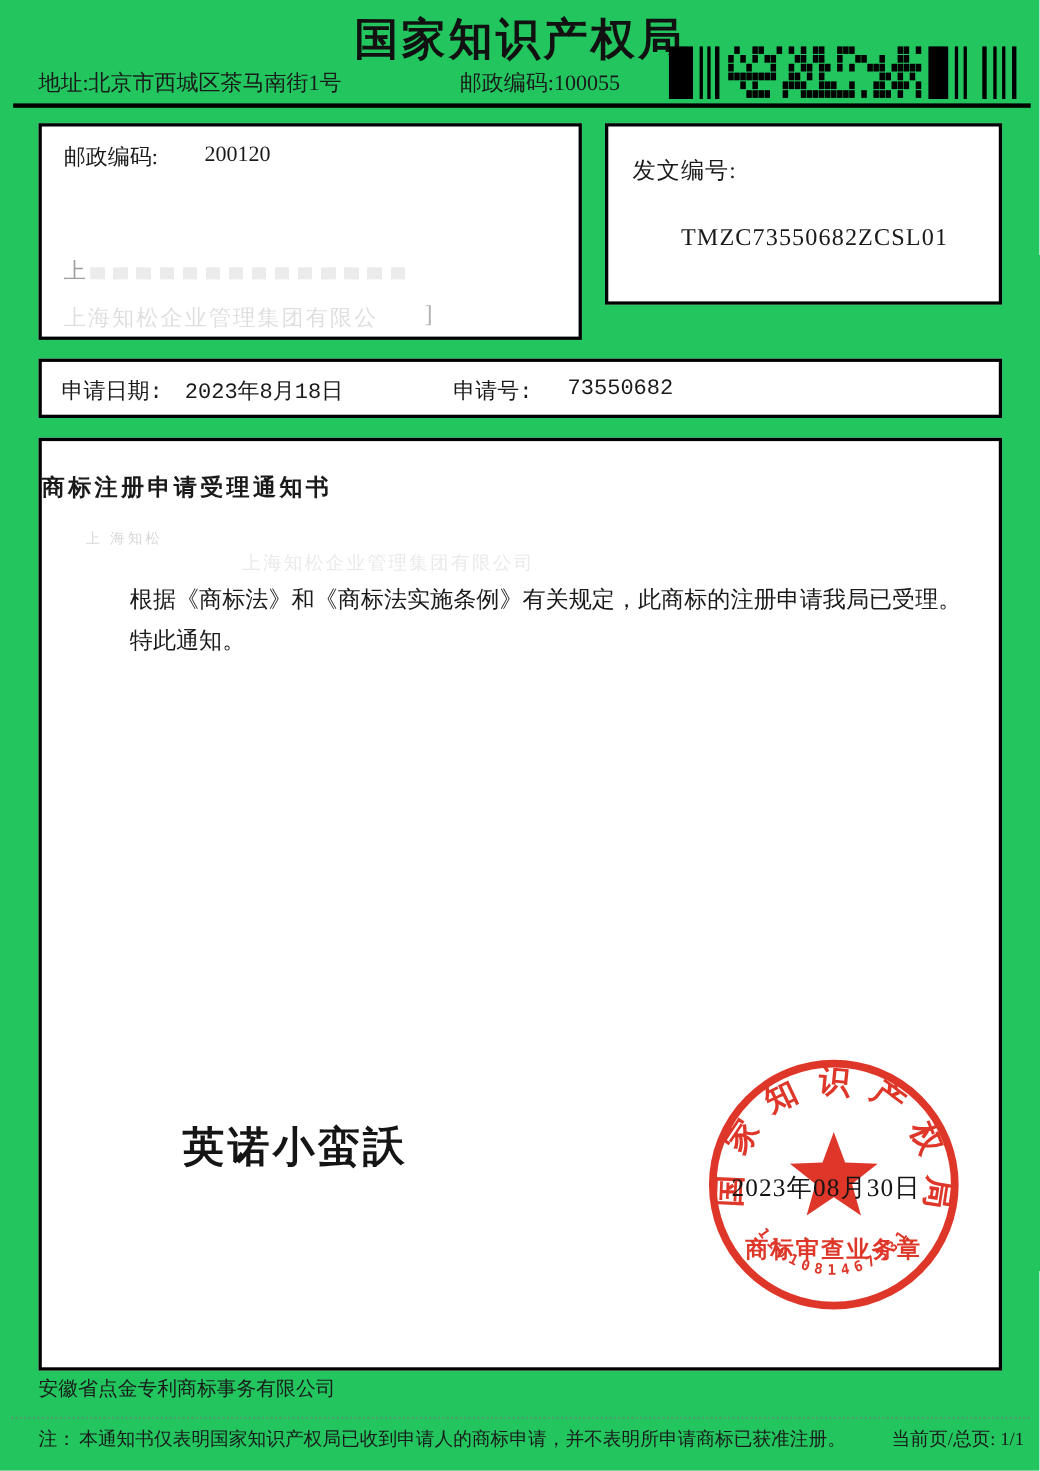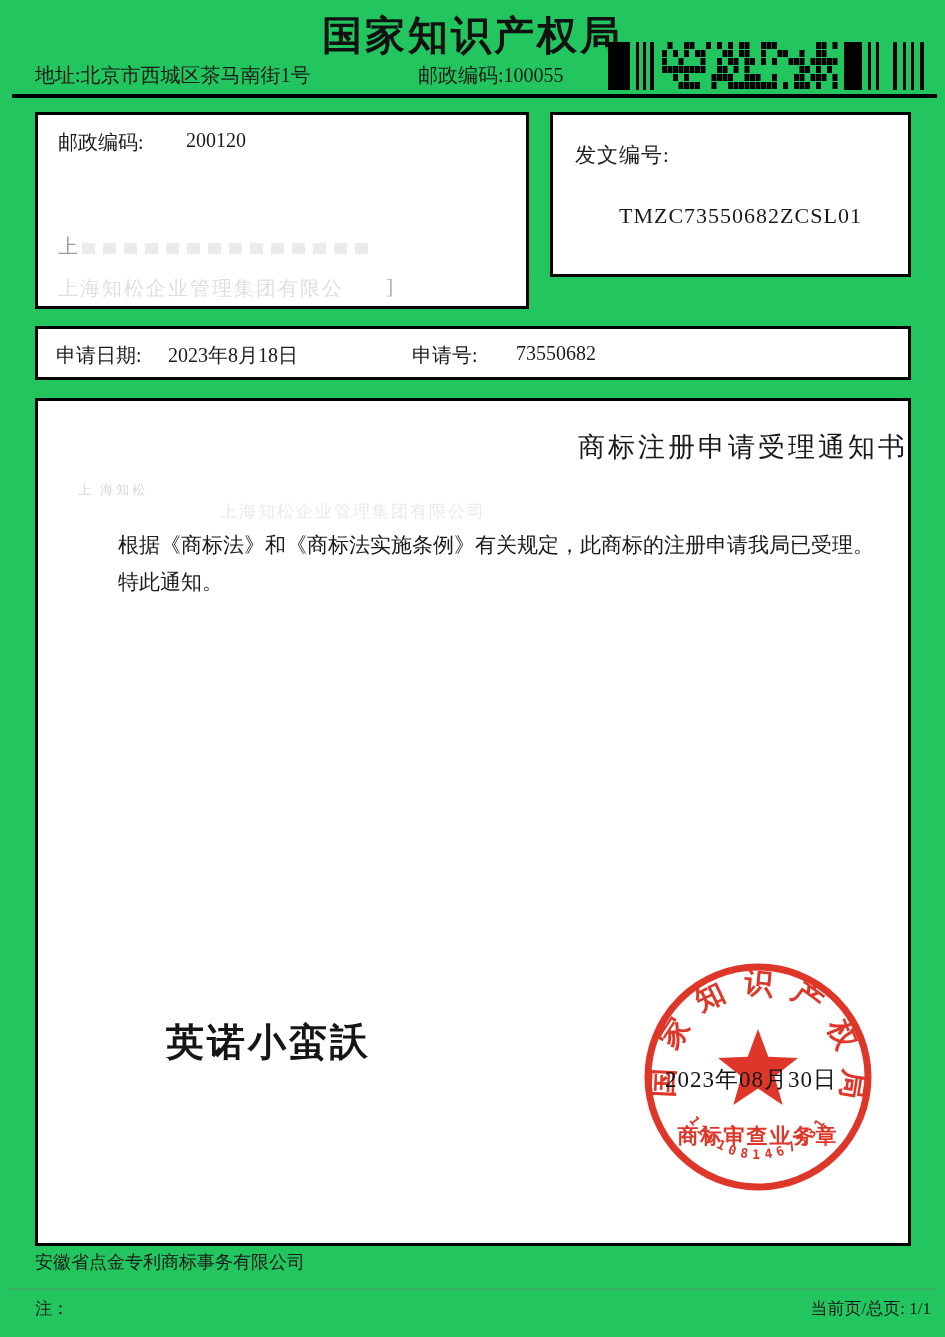--- a/index.html
+++ b/index.html
@@ -18,43 +18,43 @@
   .addr-line { top:62px; left:35px; font-size:20px; }
   .postal-line { top:62px; left:418px; font-size:20px; }
 
   .barcode { left:608px; top:42px; width:328px; height:48px; }
 
   .top-rule { left:12px; top:94px; width:925px; height:4px; background:#000; }
 
   .box { border:3px solid #000; background:#fff; }
   .box-recipient { left:35px; top:112px; width:494px; height:197px; }
   .box-dispatch  { left:550px; top:112px; width:361px; height:165px; }
-  .box-daterow   { left:35px; top:326px; width:876px; height:54px; }
+  .box-daterow   { left:35px; top:326px; width:876px; height:54px;font-family:Liberation Mono, monospace; }
   .box-main      { left:35px; top:398px; width:876px; height:848px; }
 
   .rc-postal-label { left:20px; top:14px; font-size:20px; }
   .rc-postal-value { left:148px; top:14px; font-size:20px; }
   .rc-faint1 { left:20px; top:118px; font-size:20px; color:rgba(40,40,45,0.45); }
   .rc-smear  { left:44px; top:128px; width:290px; height:11px;
                background:repeating-linear-gradient(90deg, rgba(60,60,70,0.10) 0 13px, rgba(0,0,0,0) 13px 21px);
                filter:blur(0.4px); }
   .rc-faint2 { left:20px; top:160px; font-size:20px; color:rgba(50,50,60,0.16);
                letter-spacing:2px; filter:blur(0.5px); white-space:nowrap; }
   .rc-bracket { left:348px; top:158px; font-size:22px; color:rgba(60,60,70,0.40); }
 
   .dp-label  { left:22px; top:26px; font-size:21px; letter-spacing:1px; }
   .dp-number { left:66px; top:88px; font-size:22px; letter-spacing:1px; }
 
   .dr-date-label { left:18px; top:13px; font-size:20px; }
   .dr-date-value { left:130px; top:13px; font-size:20px; }
   .dr-no-label   { left:374px; top:13px; font-size:20px; }
   .dr-no-value   { left:478px; top:13px; font-size:20px; }
 
-  .notice-title { top:28px; left:0; width:100%; text-align:right;
-                  font-size:27px; font-weight:normal; letter-spacing:3px; }
+  .notice-title { top:28px; left:0; width:100%; text-align:left;
+                  font-size:21px; font-weight:bold; letter-spacing:3px; }
   .nt-faint-a { left:40px; top:80px; font-size:13px; color:rgba(70,70,80,0.22);
                 letter-spacing:3px; filter:blur(0.3px);text-align:center; }
   .nt-faint-b { left:182px; top:99px; font-size:17px; color:rgba(70,70,85,0.12);
                 letter-spacing:2px; filter:blur(0.6px); white-space:nowrap; }
   .notice-body { left:80px; top:126px; width:760px; font-size:21px; line-height:37px; }
 
   .trademark { left:128px; top:616px; font-size:38px; font-weight:bold;
                font-family:"Liberation Sans","DejaVu Sans",sans-serif;
                letter-spacing:3px; color:#151515; }
 
@@ -245,18 +245,19 @@
           <textPath href="#sealBottomArc" startOffset="6">1101081467331</textPath>
         </text>
       </svg>
     </div>
     <div class="abs date-overprint">2023年08月30日</div>
   </div>
 
   <div class="abs footer-company">安徽省点金专利商标事务有限公司</div>
   <div class="abs sep-dotted"></div>
   <div class="abs note-label">注：</div>
+  <div class="abs note-text">本通知书仅表明国家知识产权局已收到申请人的商标申请，并不表明所申请商标已获准注册。</div>
   <div class="abs page-info">
     <span>当前页/总页:</span>
     <span>1/1</span>
   </div>
 
 </div>
 
 </body></html>

